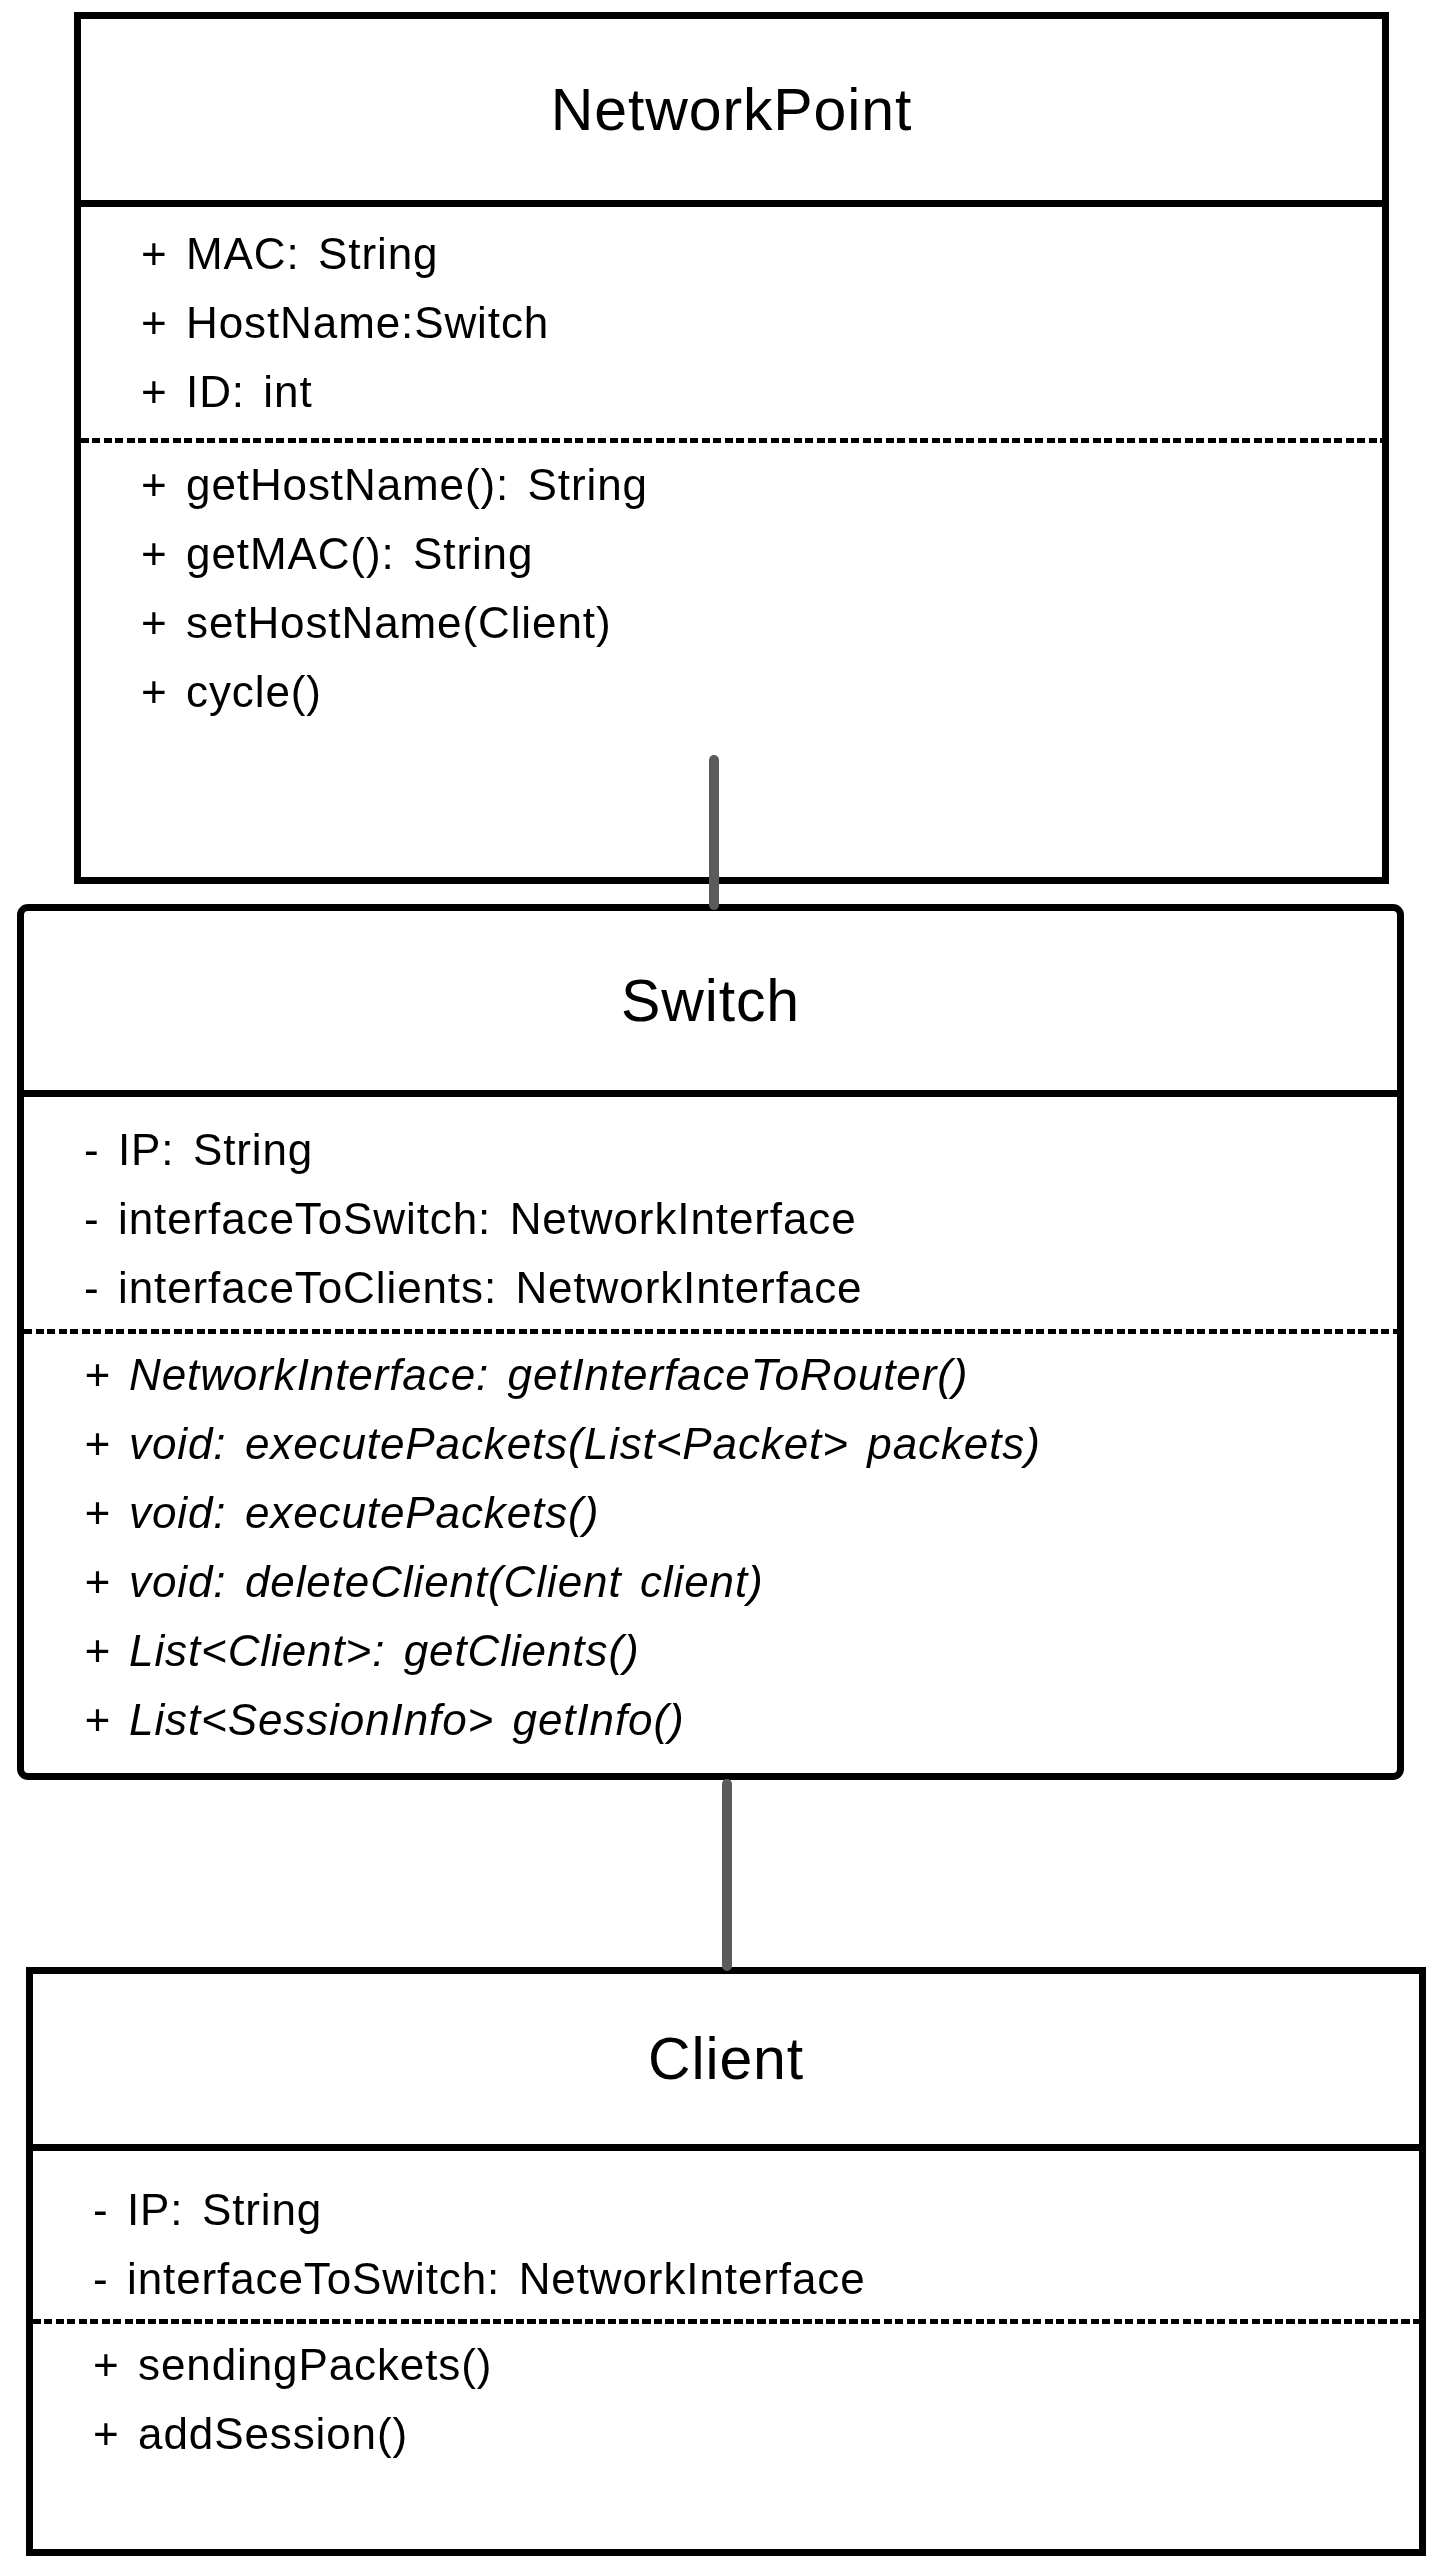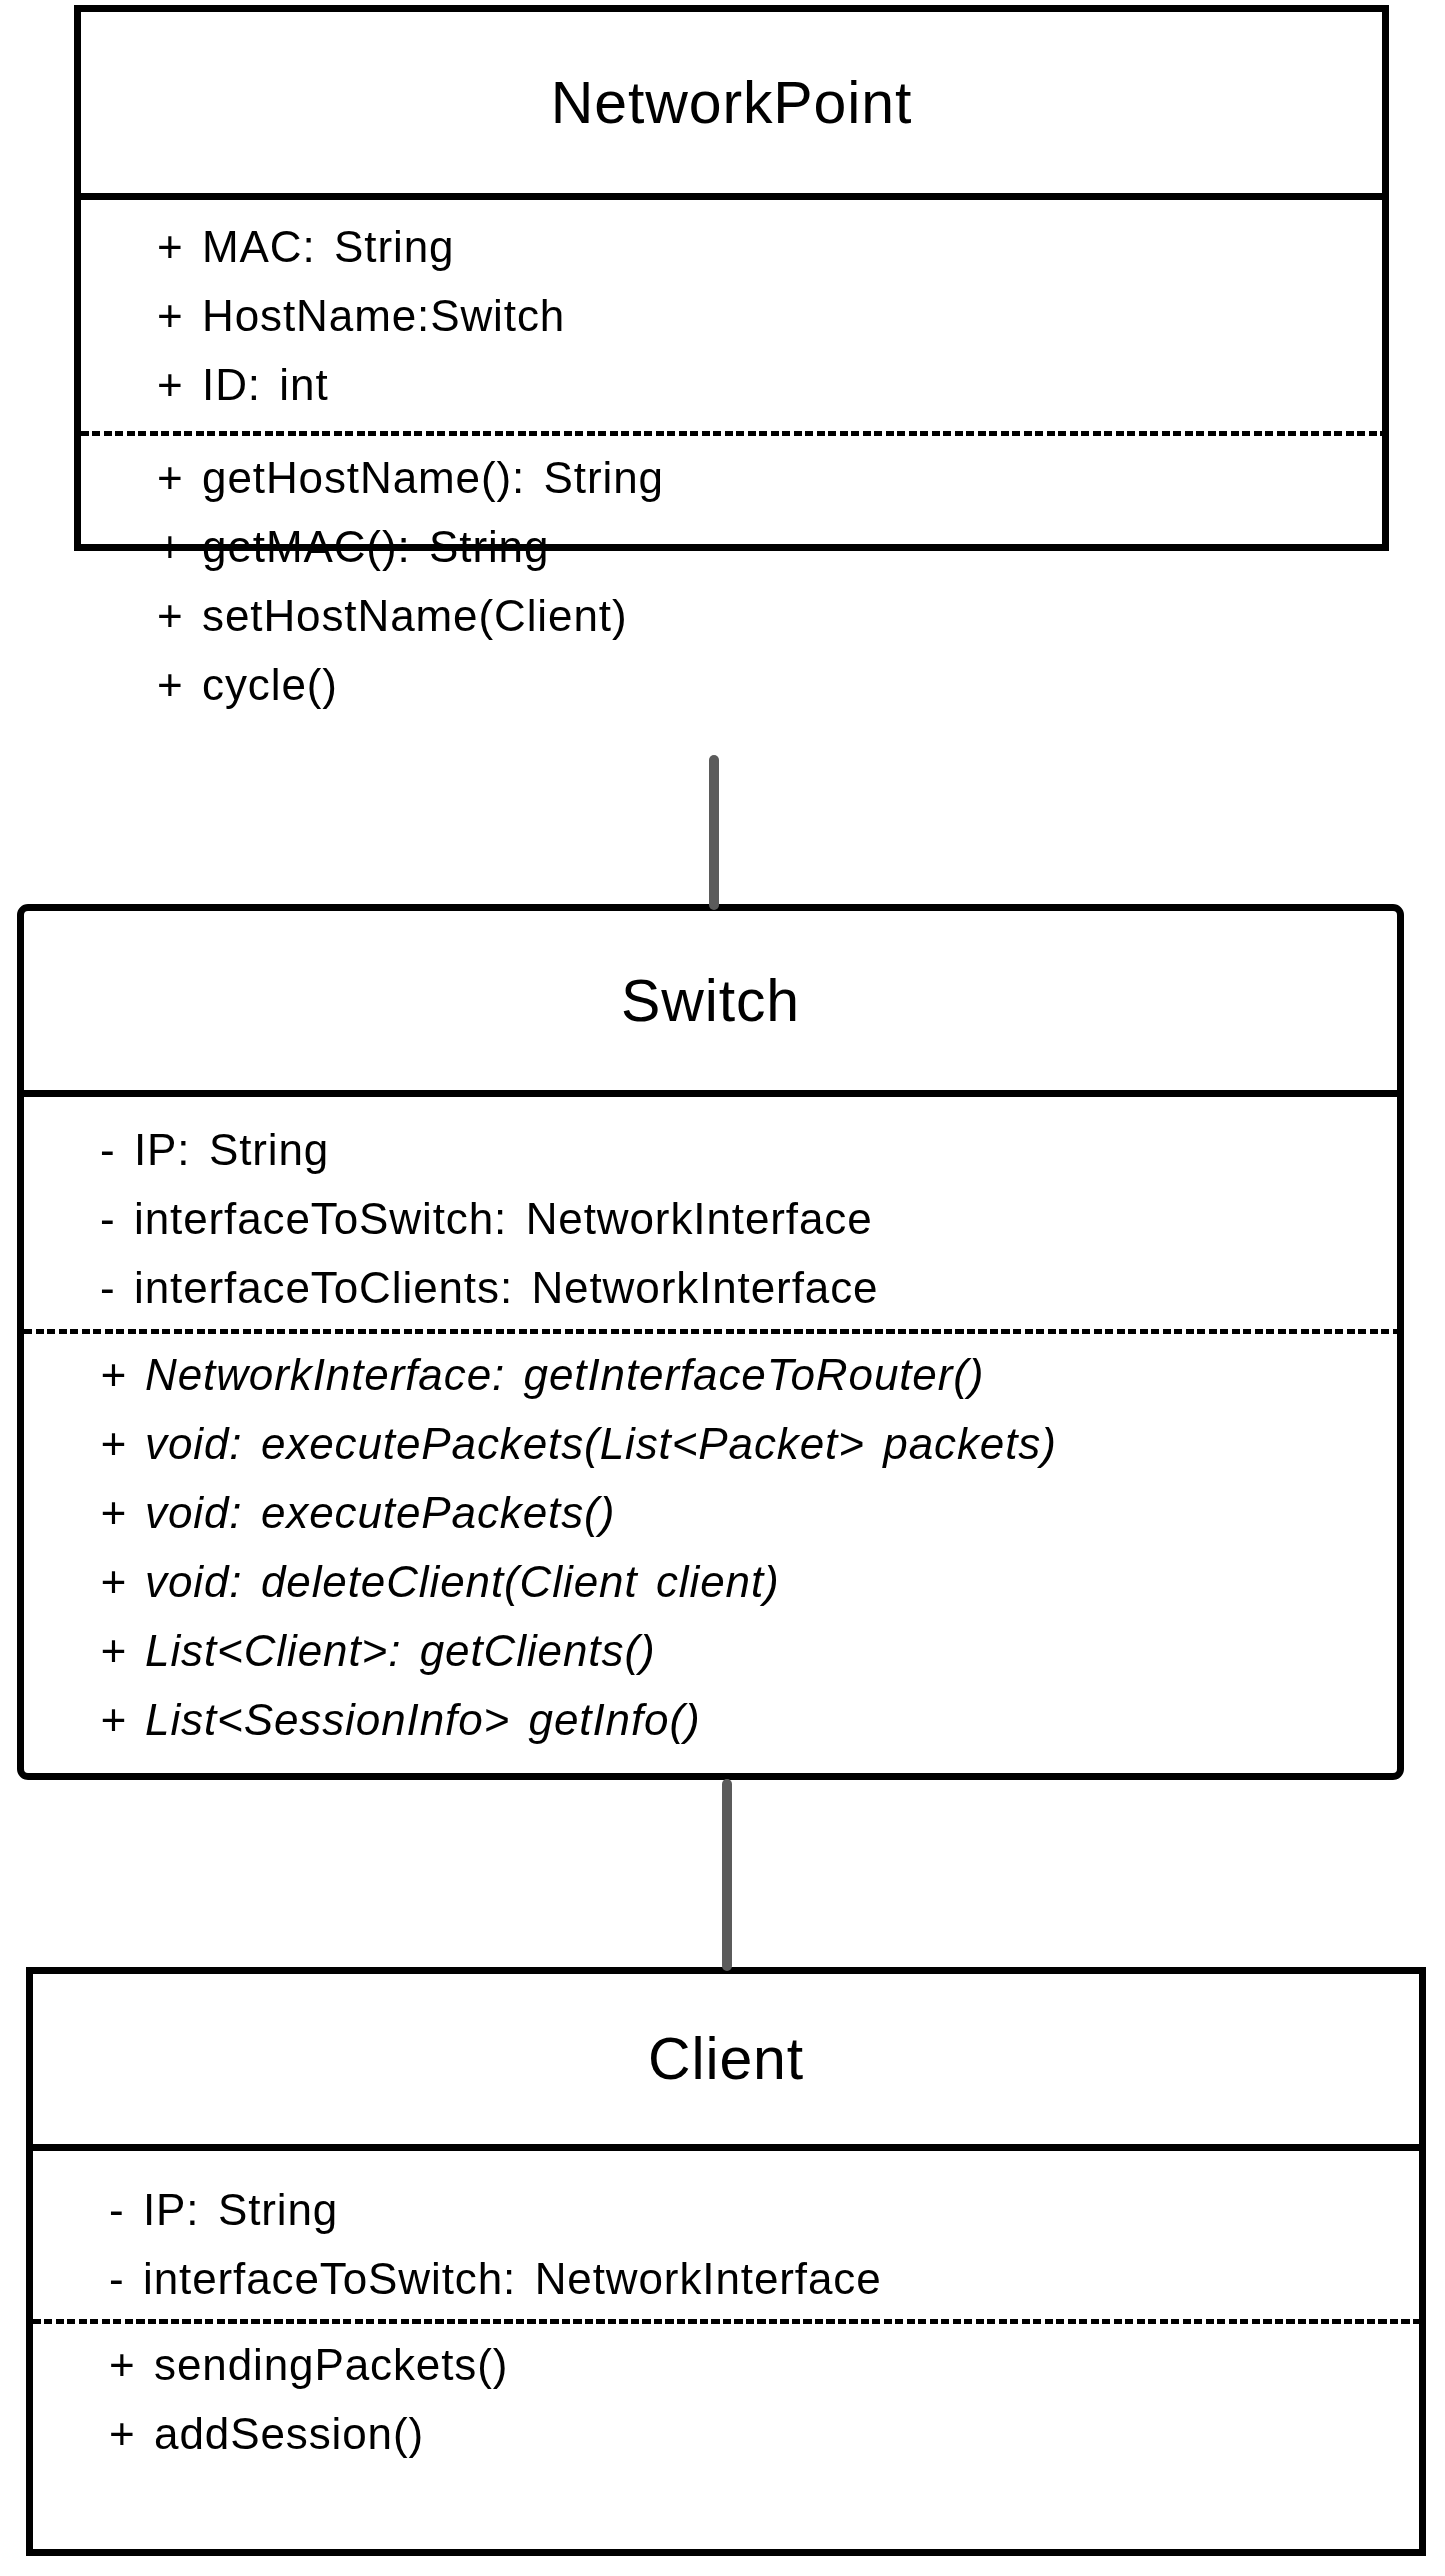--- a/index.html
+++ b/index.html
@@ -27,21 +27,21 @@
     display: flex;
     align-items: center;
     justify-content: center;
     border-bottom: 7px solid #000000;
     font-size: 59px;
     letter-spacing: 0.9px;
     white-space: pre;
   }
   .members {
     box-sizing: border-box;
-    padding-left: 76px;
+    padding-left: 60px;
     padding-right: 9px;
     overflow: hidden;
   }
   .member-line {
     font-size: 44px;
     line-height: 69px;
     letter-spacing: 0.9px;
     word-spacing: 5.3px;
     white-space: pre;
   }
@@ -54,21 +54,21 @@
     );
   }
   .connector {
     position: absolute;
     width: 9.8px;
     background: #5b5b5b;
     border-radius: 5.3px;
     z-index: 2;
   }
   
-  #box-networkpoint { left: 74px; top: 5px; width: 1315px; height: 546px; }
+  #box-networkpoint { left: 74px; top: 12px; width: 1315px; height: 872px; }
   #box-networkpoint .class-title { height: 181px; }
   #box-networkpoint .attributes  { height: 231px; padding-top: 11.5px; }
   #box-networkpoint .methods     { padding-top: 7px; }
   
   #box-switch { left: 17px; top: 904px; width: 1387px; height: 876px; border-radius: 11px; }
   #box-switch .class-title { height: 179px; }
   #box-switch .attributes  { height: 232px; padding-top: 18px; }
   #box-switch .methods     { padding-top: 6.2px; font-style: italic; }
   
   #box-client { left: 26px; top: 1967px; width: 1400px; height: 589px; }

